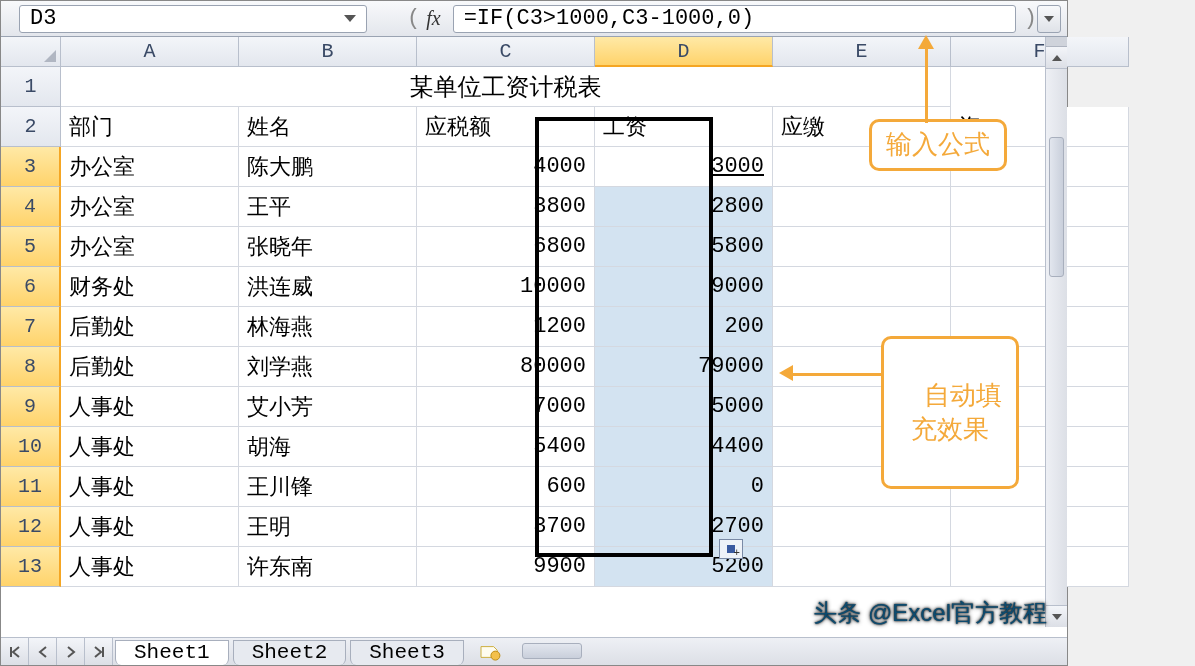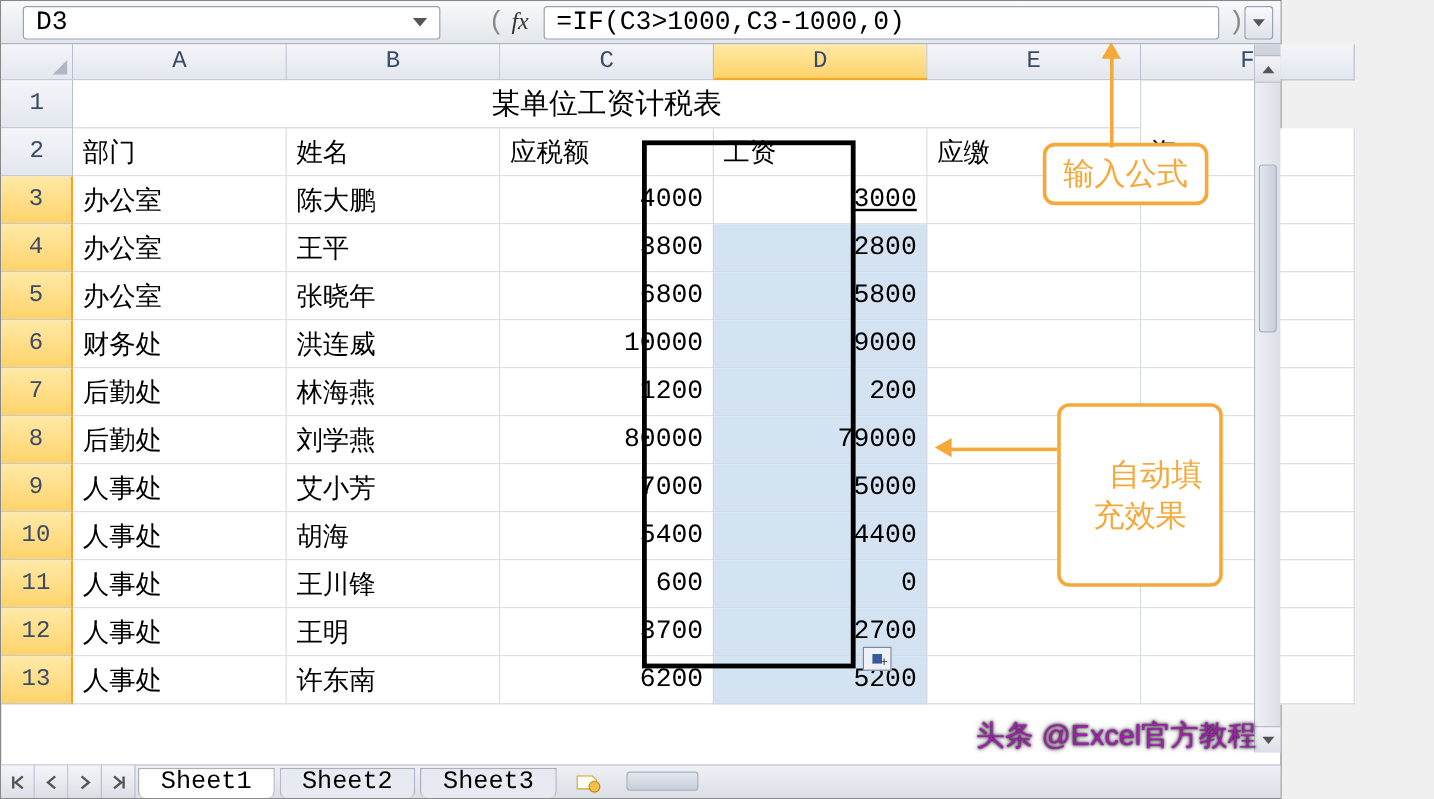--- a/index.html
+++ b/index.html
@@ -223,21 +223,21 @@
 .arrow-head-up {
   position:absolute;
   width:0;height:0;
   border-left:8px solid transparent;
   border-right:8px solid transparent;
   border-bottom:14px solid #f4a93a;
 }
 .watermark {
   position:absolute;
   right:20px; bottom:36px;
-  color:#a21caf;
+  color:#0c4a6e;
   font-size:24px;
   text-shadow: 0 0 4px rgba(0,0,0,.8), 0 0 2px #000;
   font-family: "Microsoft YaHei", sans-serif;
 }
 </style>
 </head>
 <body>
 
 <div class="app">
 
@@ -378,21 +378,21 @@
           <div class="cell">人事处</div>
           <div class="cell">王明</div>
           <div class="cell num">3700</div>
           <div class="cell num dcol">2700</div>
           <div class="cell"></div>
           <div class="cell"></div>
         </div>
         <div class="row">
           <div class="cell">人事处</div>
           <div class="cell">许东南</div>
-          <div class="cell num">6200</div>
+          <div class="cell num">9900</div>
           <div class="cell num dcol">5200</div>
           <div class="cell"></div>
           <div class="cell"></div>
         </div>
       </div>
 
     <div class="sel-box" style="left:534px; top:80px; width:178px; height:440px;"></div>
 
     <div class="fill-handle-icon" style="left:718px; top:502px;">
       <span class="plus">+</span>

